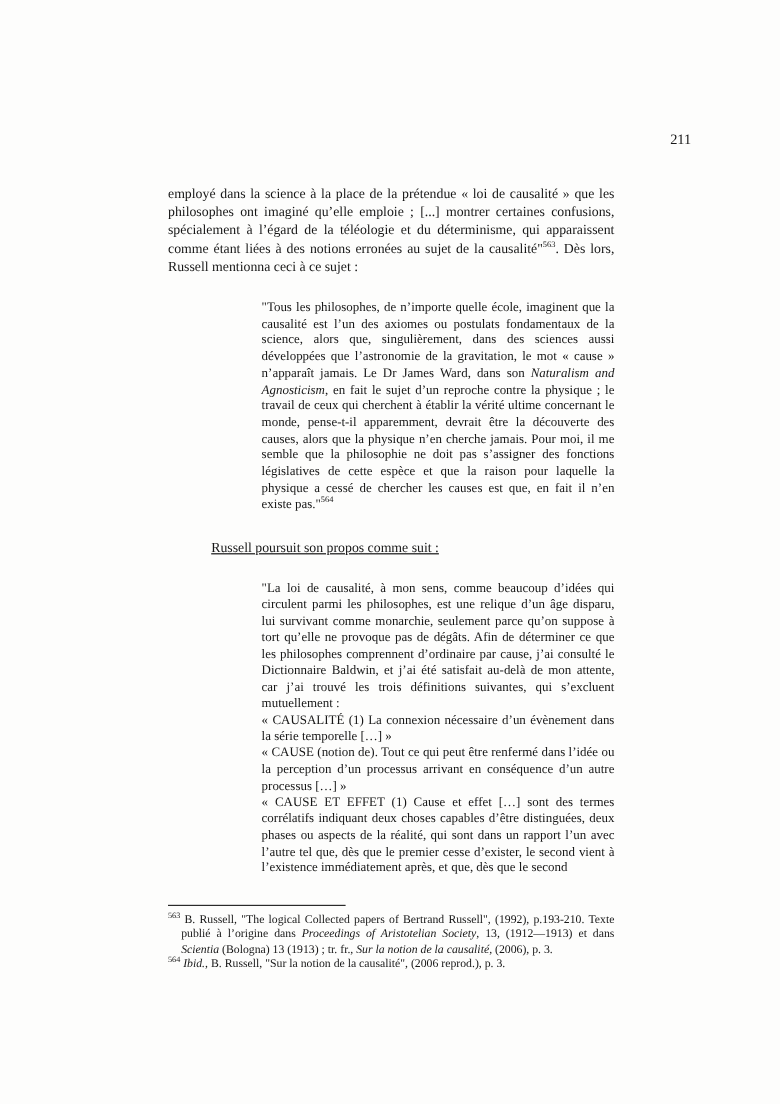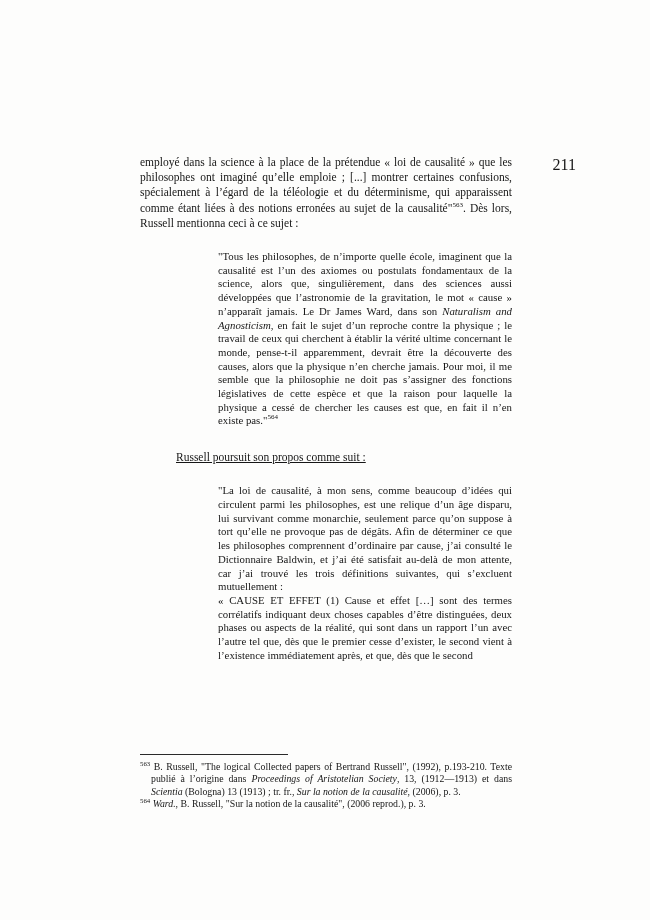--- a/index.html
+++ b/index.html
@@ -12,23 +12,22 @@
     font-family: "Liberation Serif", "DejaVu Serif", serif;
     color: #161616;
     overflow: hidden;
   }
   .page-number {
     position: absolute;
     top: 109px;
     left: 140px;
     width: 436px;
     text-align: right;
-    font-size: 16px;
+    font-size: 12px;
     line-height: 15px;
-    margin-top: 48px;
   }
   .content {
     position: absolute;
     left: 140px;
     top: 155px;
     width: 372px;
   }
   .body-par {
     margin: 0;
     font-size: 11.5px;
@@ -76,26 +75,28 @@
   <div class="content">
 
     <p class="body-par"><span>employé dans la science à la place de la prétendue « loi de causalité » que les philosophes ont imaginé qu’elle emploie ; [...] montrer certaines confusions, spécialement à l’égard de la téléologie et du déterminisme, qui apparaissent comme étant liées à des notions erronées au sujet de la causalité"</span><sup class="fn-ref">563</sup><span>. Dès lors, Russell mentionna ceci à ce sujet :</span></p>
 
     <blockquote class="quote"><span>"Tous les philosophes, de n’importe quelle école, imaginent que la causalité est l’un des axiomes ou postulats fondamentaux de la science, alors que, singulièrement, dans des sciences aussi développées que l’astronomie de la gravitation, le mot « cause » n’apparaît jamais. Le Dr James Ward, dans son </span><span class="italic">Naturalism and Agnosticism</span><span>, en fait le sujet d’un reproche contre la physique ; le travail de ceux qui cherchent à établir la vérité ultime concernant le monde, pense-t-il apparemment, devrait être la découverte des causes, alors que la physique n’en cherche jamais. Pour moi, il me semble que la philosophie ne doit pas s’assigner des fonctions législatives de cette espèce et que la raison pour laquelle la physique a cessé de chercher les causes est que, en fait il n’en existe pas."</span><sup class="fn-ref">564</sup></blockquote>
 
     <p class="body-par indent">Russell poursuit son propos comme suit :</p>
 
     <blockquote class="quote">
       <div class="quote-par">"La loi de causalité, à mon sens, comme beaucoup d’idées qui circulent parmi les philosophes, est une relique d’un âge disparu, lui survivant comme monarchie, seulement parce qu’on suppose à tort qu’elle ne provoque pas de dégâts. Afin de déterminer ce que les philosophes comprennent d’ordinaire par cause, j’ai consulté le Dictionnaire Baldwin, et j’ai été satisfait au-delà de mon attente, car j’ai trouvé les trois définitions suivantes, qui s’excluent mutuellement :</div>
+      <div class="quote-par">« CAUSALITÉ (1) La connexion nécessaire d’un évènement dans la série temporelle […] »</div>
+      <div class="quote-par">« CAUSE (notion de). Tout ce qui peut être renfermé dans l’idée ou la perception d’un processus arrivant en conséquence d’un autre processus […] »</div>
       <div class="quote-par">« CAUSE ET EFFET (1) Cause et effet […] sont des termes corrélatifs indiquant deux choses capables d’être distinguées, deux phases ou aspects de la réalité, qui sont dans un rapport l’un avec l’autre tel que, dès que le premier cesse d’exister, le second vient à l’existence immédiatement après, et que, dès que le second</div>
     </blockquote>
 
   </div>
 
   <div class="footnotes">
     <div class="fn-rule"></div>
 
     <div class="footnote"><sup class="fn-marker">563</sup><span> B. Russell, "The logical Collected papers of Bertrand Russell", (1992), p.193-210. Texte publié à l’origine dans </span><span class="italic">Proceedings of Aristotelian Society</span><span>, 13, (1912—1913) et dans </span><span class="italic">Scientia</span><span> (Bologna) 13 (1913) ; tr. fr., </span><span class="italic">Sur la notion de la causalité</span><span>, (2006), p. 3.</span></div>
 
-    <div class="footnote"><sup class="fn-marker">564</sup><span class="italic"> Ward.</span><span>, B. Russell, "Sur la notion de la causalité", (2006 reprod.), p. 3.</span></div>
+    <div class="footnote"><sup class="fn-marker">564</sup><span class="italic"> Ibid.</span><span>, B. Russell, "Sur la notion de la causalité", (2006 reprod.), p. 3.</span></div>
   </div>
 
 </div>
 
 </body></html>

